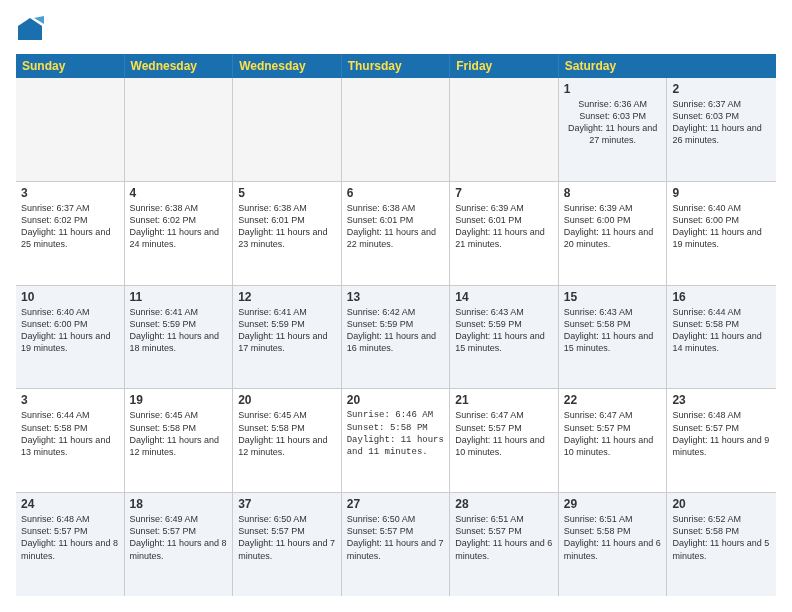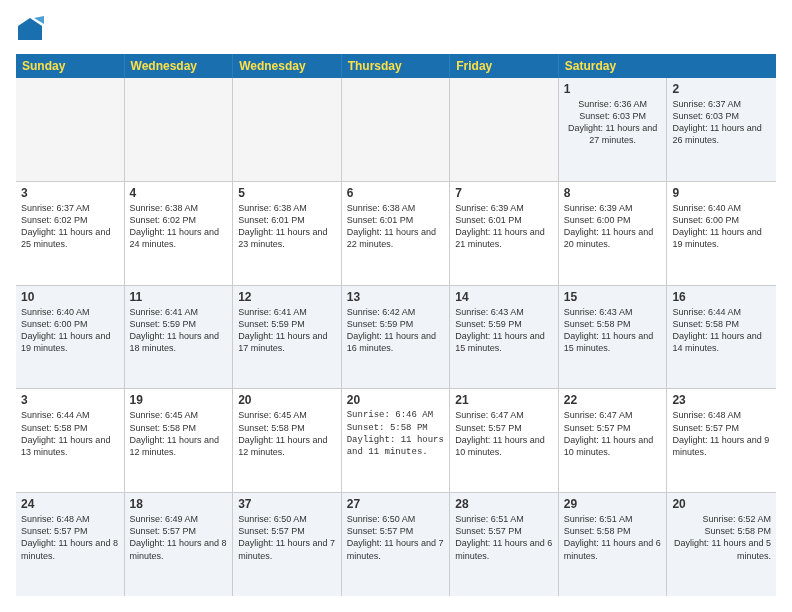--- a/index.html
+++ b/index.html
@@ -329,20 +329,20 @@
 Daylight: 11 hours and 6 minutes.</div>
           </div>
           <div class="cal-cell alt-bg">
             <div class="day-num">29</div>
             <div class="cell-text" style="white-space: pre-line;">Sunrise: 6:51 AM
 Sunset: 5:58 PM
 Daylight: 11 hours and 6 minutes.</div>
           </div>
           <div class="cal-cell alt-bg">
             <div class="day-num">20</div>
-            <div class="cell-text" style="white-space: pre-line; text-align: right;">Sunrise: 6:52 AM
+            <div class="cell-text" style="white-space: pre-line;">Sunrise: 6:52 AM
 Sunset: 5:58 PM
 Daylight: 11 hours and 5 minutes.</div>
           </div>
         </div>
       </div>
   </div>
 </div>
 
 </body></html>

